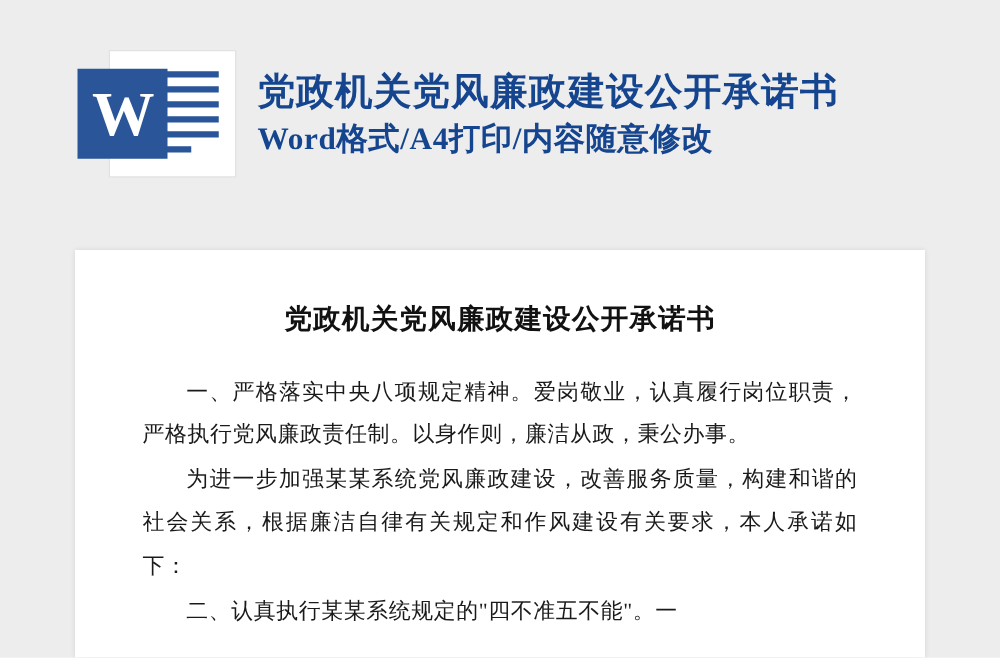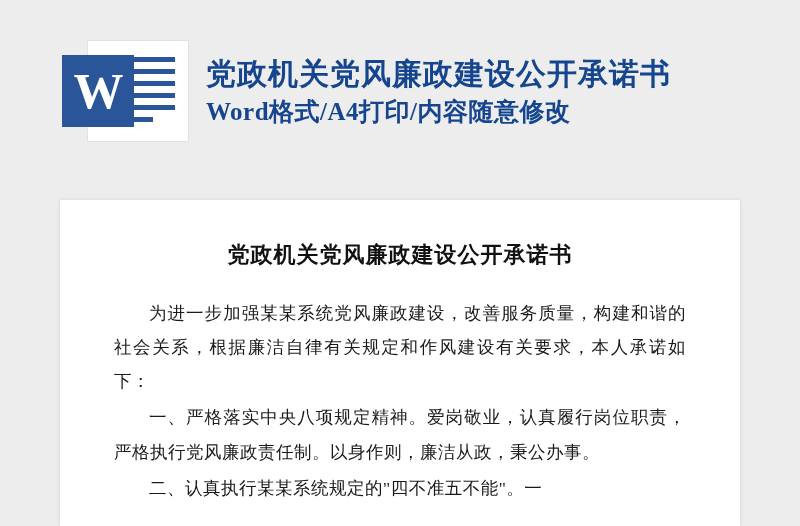--- a/index.html
+++ b/index.html
@@ -165,19 +165,19 @@
         <div class="header-title">党政机关党风廉政建设公开承诺书</div>
         <div class="header-subtitle">Word格式/A4打印/内容随意修改</div>
       </div>
 
     </div>
   </div>
 
   <div class="sheet">
     <div class="doc-title">党政机关党风廉政建设公开承诺书</div>
     <div class="doc-body">
+      <p class="doc-para">一、严格落实中央八项规定精神。爱岗敬业，认真履行岗位职责，严格执行党风廉政责任制。以身作则，廉洁从政，秉公办事。</p>
       <p class="doc-para">为进一步加强某某系统党风廉政建设，改善服务质量，构建和谐的社会关系，根据廉洁自律有关规定和作风建设有关要求，本人承诺如下：</p>
-      <p class="doc-para">一、严格落实中央八项规定精神。爱岗敬业，认真履行岗位职责，严格执行党风廉政责任制。以身作则，廉洁从政，秉公办事。</p>
       <p class="doc-para">二、认真执行某某系统规定的"四不准五不能"。一</p>
     </div>
   </div>
 
 </div>
 
 </body></html>

